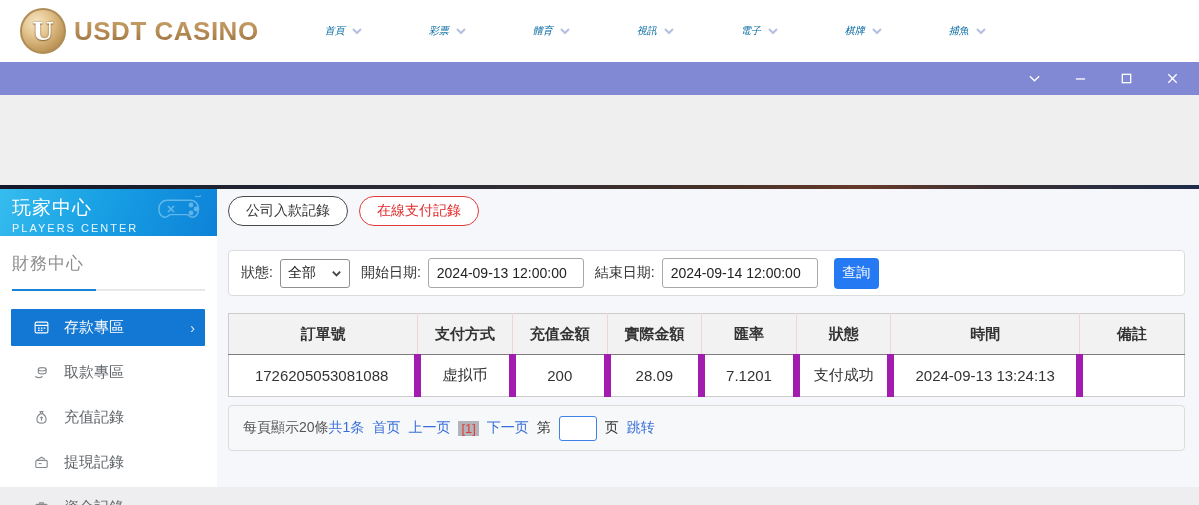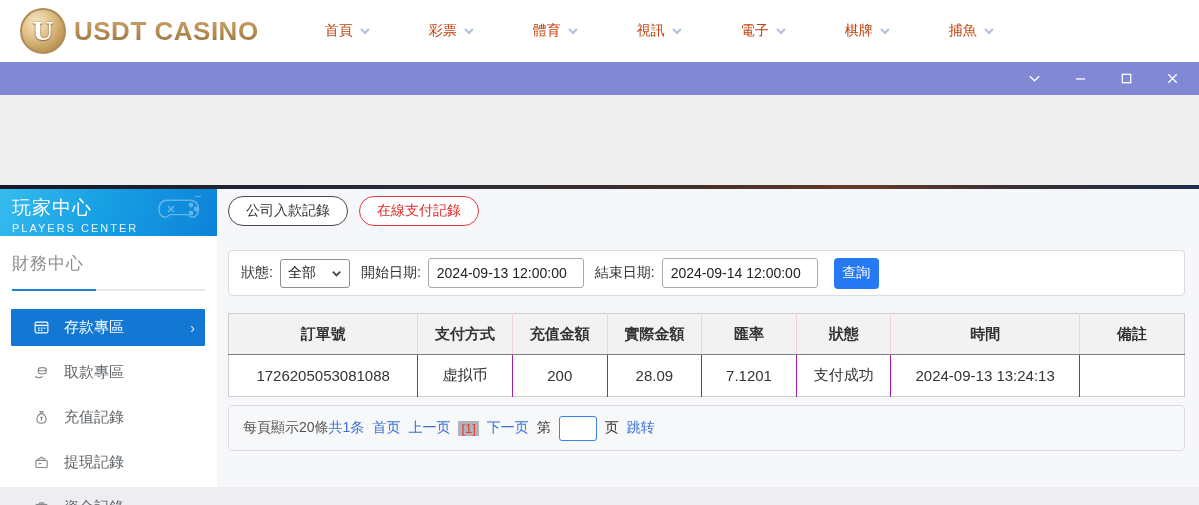--- a/index.html
+++ b/index.html
@@ -13,21 +13,21 @@
   .logo-mark { width:46px; height:46px; border-radius:50%;
     background:radial-gradient(circle at 35% 30%, #f6e7c8 0%, #e3c48e 35%, #c19a5c 70%, #9a763f 100%);
     border:2px solid #b08d57; display:flex; align-items:center; justify-content:center; }
   .logo-mark span { font-size:24px; font-weight:bold; color:#fff;
     text-shadow:0 0 2px #8d6a3f, 0 1px 1px #8d6a3f; font-family:"DejaVu Serif",serif; }
   .logo-text { font-size:26px; font-weight:bold; letter-spacing:0.5px; color:#ab8050;
     background:linear-gradient(180deg,#caa46c 0%,#b58a52 55%,#8d6a3f 100%);
     -webkit-background-clip:text; background-clip:text; -webkit-text-fill-color:transparent; }
   .nav { display:flex; margin-left:66px; }
   .nav-item { display:flex; align-items:center; gap:6px; width:104px; cursor:pointer; }
-  .nav-item .lbl { font-size:14px; color:#c2410c; }
+  .nav-item .lbl { font-size:10px; color:#0369a1;font-style:italic; }
   .chev { width:12px; height:12px; stroke:#b4c0e0; stroke-width:2; fill:none; }
 
   
   .titlebar { height:33px; background:#8189d5; display:flex; align-items:center;
     justify-content:flex-end; gap:20px; padding-right:14px; }
   .win-ico { width:26px; height:18px; display:flex; align-items:center; justify-content:center; cursor:pointer; }
   .win-ico svg { width:13px; height:13px; stroke:#ffffff; stroke-width:1.4; fill:none; }
 
   
   .grayzone { height:90px; background:#efeff0; }
@@ -75,21 +75,21 @@
   .f-input { width:156px; height:30px; border:1px solid #a8a8a8; border-radius:3px;
     font-size:14px; color:#222; padding:0 8px; font-family:inherit; margin-right:4px; }
   .btn-query { width:45px; height:31px; background:#2579f2; border:none; border-radius:4px;
     color:#fff; font-size:14px; cursor:pointer; margin-left:5px; font-family:inherit; }
 
   .rtable { margin-top:17px; width:100%; border-collapse:collapse; background:#fff;
     border:1px solid #cccccc; table-layout:fixed; }
   .rtable th { background:#f2f2f2; height:41px; font-size:15px; color:#333; font-weight:bold;
     border-right:1px solid #f0d6d2; border-bottom:1px solid #7e7e7e; text-align:center; }
   .rtable td { height:42px; font-size:15px; color:#333; text-align:center;
-    border-right:1px solid #a21caf; background:#fff; }
+    border-right:7px solid #a21caf; background:#fff; }
   .rtable th:last-child, .rtable td:last-child { border-right:none; }
 
   .pager { margin-top:8px; height:46px; background:#f7f8fa; border:1px solid #dcdcdc; border-radius:4px;
     display:flex; align-items:center; justify-content:flex-start; padding:0 14px; }
   .pager .size-info { font-size:14px; color:#555; }
   .pager .controls { display:flex; align-items:center; gap:8px; font-size:14px; }
   .pg-total { color:#3a6fd8; }
   .pg-link { color:#3a6fd8; cursor:pointer; text-decoration:none; }
   .pg-current { background:#b3b3bb; color:#e33c30; padding:0 3px; font-size:13px; }
   .pg-txt { color:#333; }

